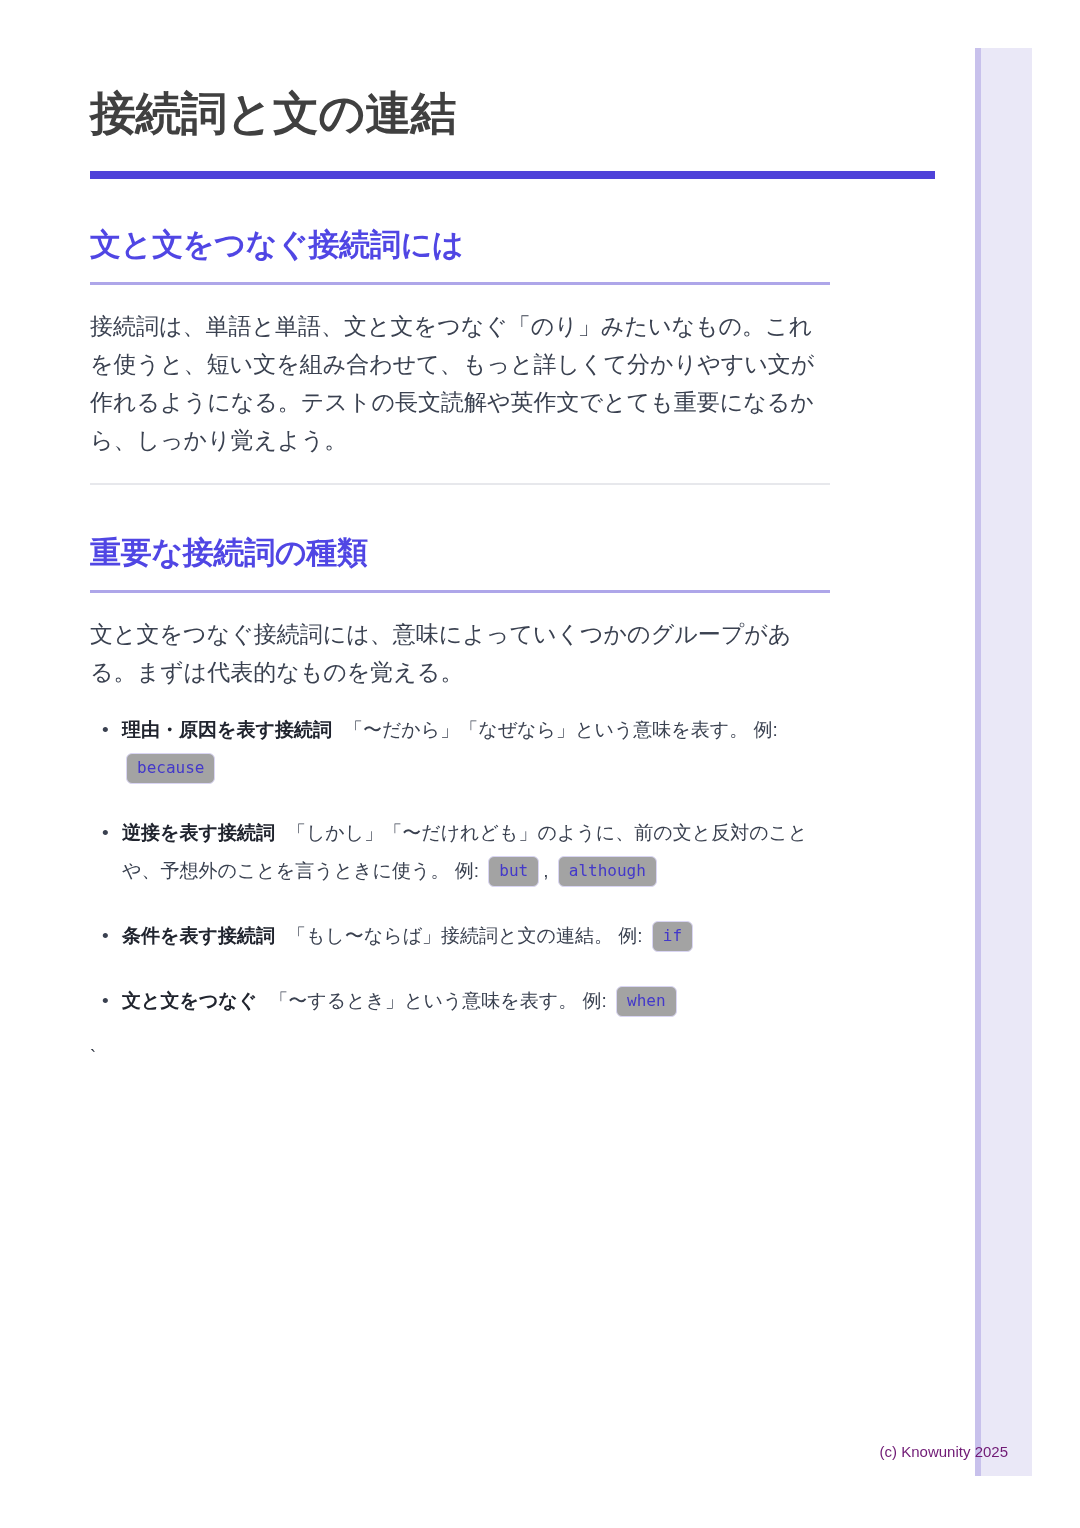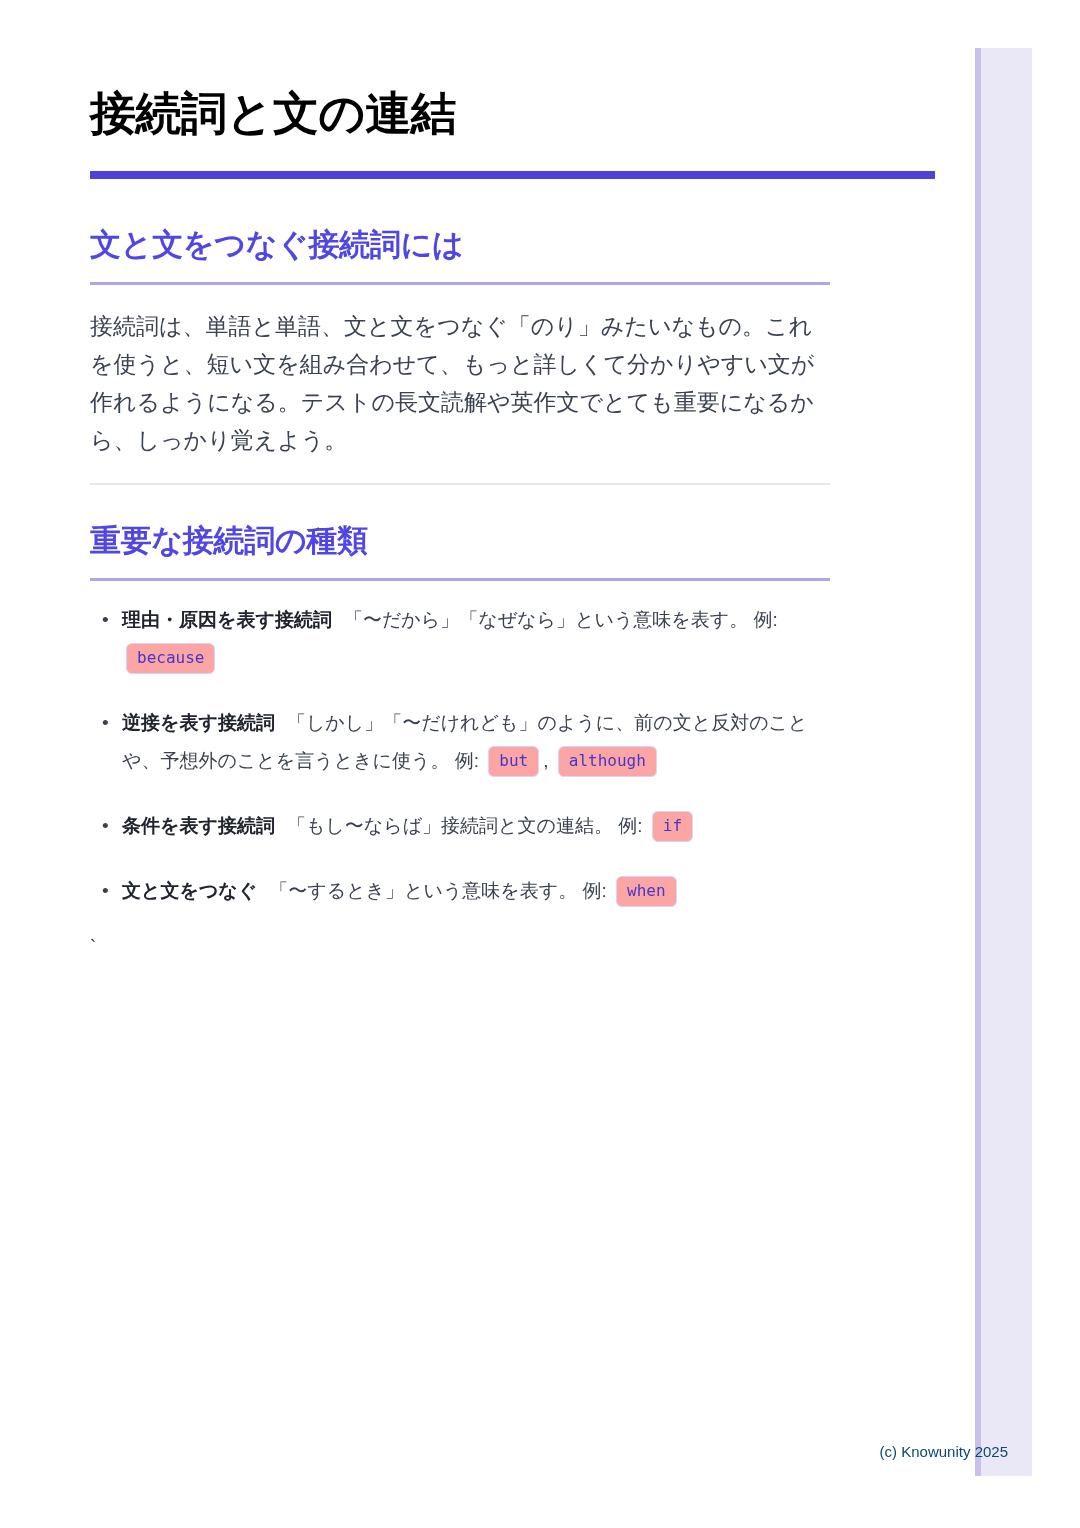--- a/index.html
+++ b/index.html
@@ -34,42 +34,42 @@
     z-index: 2;
   }
 
   
   .doc-title {
     margin: 78px 0 0 0;
     font-size: 46px;
     line-height: 70px;
     font-weight: 800;
     letter-spacing: -0.5px;
-    color: #000000;
+    color: #404040;
   }
   .doc-title span { display: block; }
 
   .title-rule {
     width: 845px;
     height: 8px;
     background: #4f42d9;
     margin-top: 23px;
   }
 
   
   .section-heading {
     margin: 0;
     font-size: 31px;
     line-height: 40px;
     font-weight: 800;
     letter-spacing: -0.3px;
     color: #5046e4;
   }
   .section-1 .section-heading { margin-top: 46px; }
-  .section-2 .section-heading { margin-top: 36px; }
+  .section-2 .section-heading { margin-top: 48px; }
 
   .section-underline {
     width: 740px;
     height: 3px;
     background: #aea6e9;
     margin-top: 17px;
   }
 
   .body-paragraph {
     margin: 22px 0 0 0;
@@ -114,42 +114,42 @@
     margin-right: 12px;
   }
 
   
   .code-badge {
     display: inline-block;
     font-family: "DejaVu Sans Mono", "Liberation Mono", monospace;
     font-size: 16px;
     line-height: 22px;
     color: #4338ca;
-    background: #fca5a5;
+    background: #a3a3a3;
     border: 1px solid #d9d5f3;
     border-radius: 6px;
     padding: 3px 10px 4px 10px;
     margin: 0 4px;
     vertical-align: 1px;
     white-space: nowrap;
   }
   .code-sep { color: #3a4150; }
 
   .stray-text {
     margin-top: 14px;
     font-size: 18px;
     color: #2d3340;
   }
 
   .page-footer {
     position: absolute;
     right: 72px;
     bottom: 68px;
     font-size: 15px;
-    color: #0c4a6e;
+    color: #701a75;
     z-index: 3;
   }
 </style>
 </head>
 <body>
 
 <div class="side-panel"></div>
 
 <div class="content">
 
@@ -162,20 +162,21 @@
   <section class="section-1">
     <h2 class="section-heading">文と文をつなぐ接続詞には</h2>
     <div class="section-underline"></div>
     <p class="body-paragraph">接続詞は、単語と単語、文と文をつなぐ「のり」みたいなもの。これを使うと、短い文を組み合わせて、もっと詳しくて分かりやすい文が作れるようになる。テストの長文読解や英作文でとても重要になるから、しっかり覚えよう。</p>
     <hr class="section-divider">
   </section>
 
   <section class="section-2">
     <h2 class="section-heading">重要な接続詞の種類</h2>
     <div class="section-underline"></div>
+    <p class="body-paragraph">文と文をつなぐ接続詞には、意味によっていくつかのグループがある。まずは代表的なものを覚える。</p>
 
     <ul class="bullet-list">
 
       <li>
         <span class="bullet-dot">•</span>
         <span class="li-body"><strong class="bullet-term">理由・原因を表す接続詞</strong><span>「〜だから」「なぜなら」という意味を表す。 例:</span> <code class="code-badge">because</code></span>
       </li>
 
       <li>
         <span class="bullet-dot">•</span>

